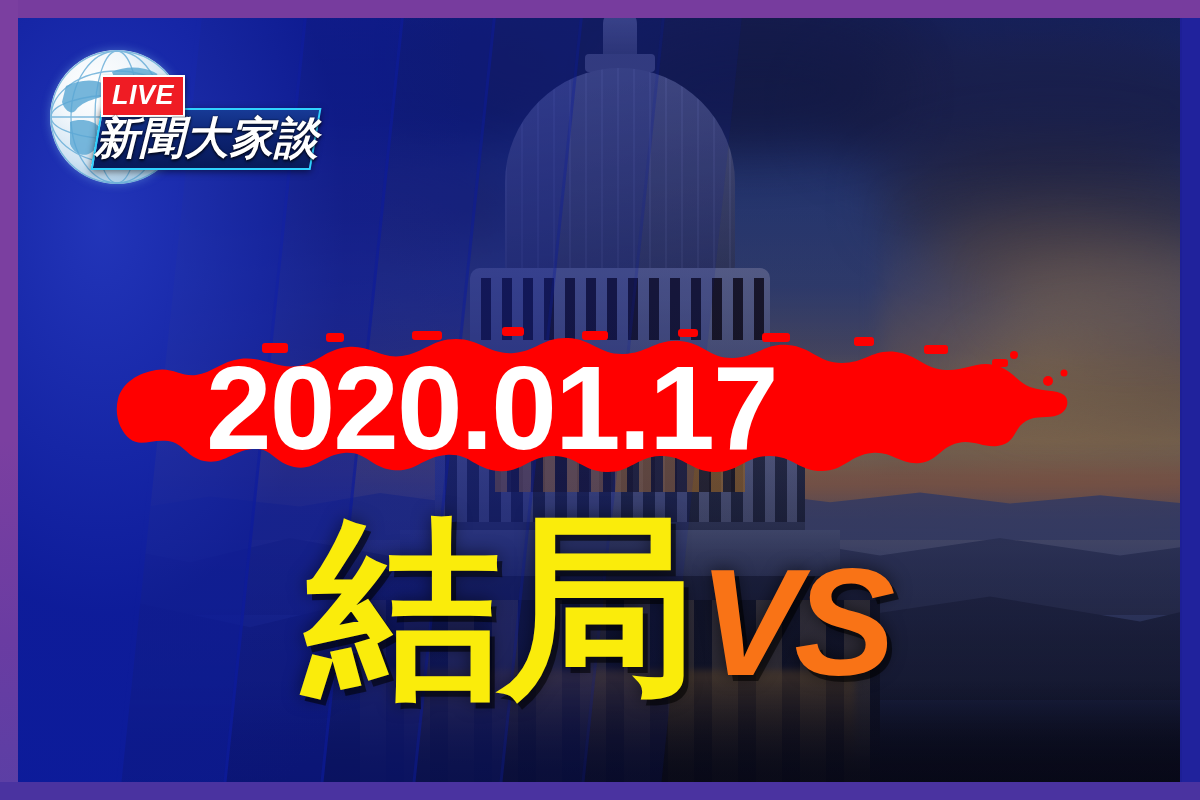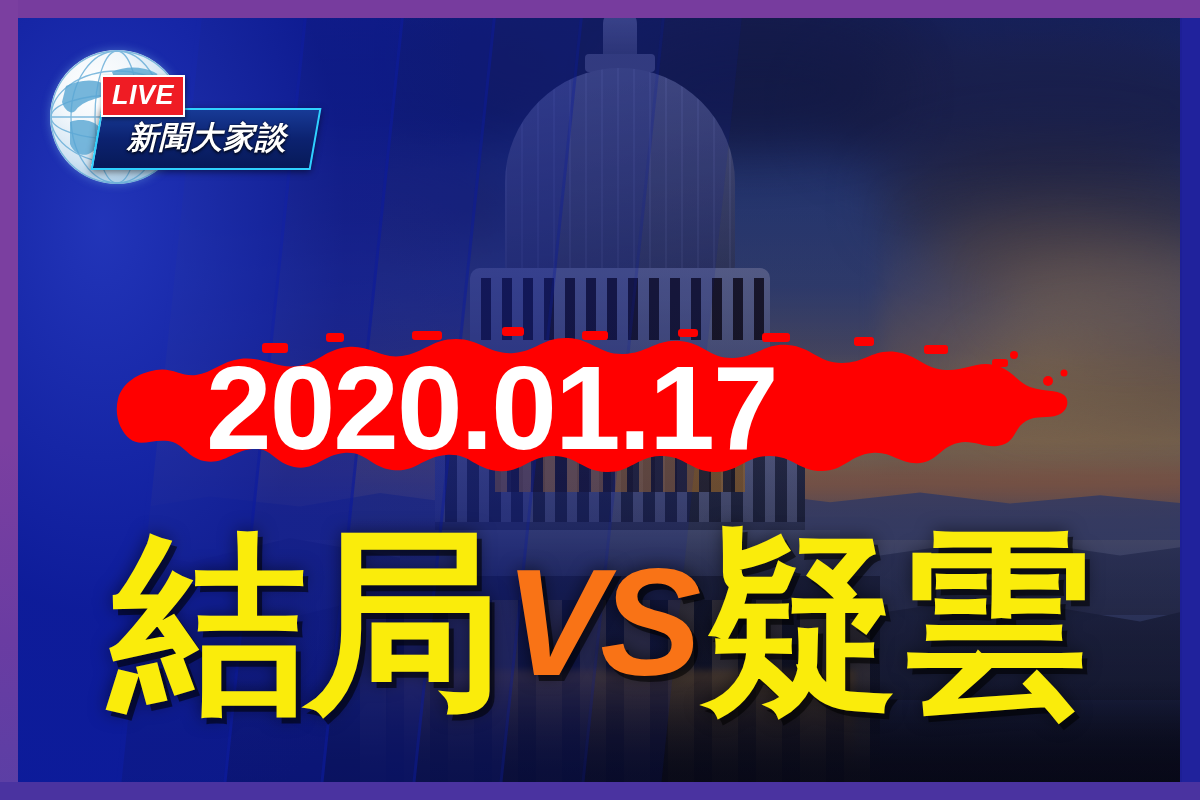--- a/index.html
+++ b/index.html
@@ -342,21 +342,21 @@
     z-index: 2;
   }
   .show-title {
     position: absolute;
     left: 56px; top: 70px;
     width: 210px; height: 48px;
     display: flex;
     align-items: center;
     justify-content: center;
     color: #ffffff;
-    font-size: 31px;
+    font-size: 44px;
     font-weight: 700;
     font-style: italic;
     letter-spacing: 1px;
     text-shadow: 0 2px 3px rgba(0,0,0,.65), 0 0 2px rgba(0,0,0,.8);
     z-index: 3;
     white-space: nowrap;
     text-align: right;
   }
 
   
@@ -394,20 +394,21 @@
     align-items: center;
     justify-content: center;
     z-index: 28;
     white-space: nowrap;
   }
   .hl-seg {
     font-size: 198px;
     font-weight: 700;
     line-height: 1;
     letter-spacing: -4px;
+    font-family: Liberation Mono, monospace;
   }
   .hl-left, .hl-right {
     color: #faec0b;
     text-shadow:
       5px 6px 0 rgba(0,0,0,.55),
       0 0 18px rgba(0,0,0,.55);
   }
   .hl-vs {
     color: #f97316;
     font-size: 152px;
@@ -548,21 +549,20 @@
         <rect x="96" y="52" width="30" height="6" rx="3"></rect>
       </g>
     </svg>
   </div>
 
   <div class="date-text">2020.01.17</div>
 
   <div class="headline">
     <span class="hl-seg hl-left">結局</span>
     <span class="hl-vs">VS</span>
-    <span class="hl-seg hl-right">疑雲</span>
   </div>
 
   <div class="frame-edge frame-right-wide"></div>
   <div class="frame-edge frame-right"></div>
   <div class="frame-edge frame-top"></div>
   <div class="frame-edge frame-left"></div>
   <div class="frame-edge frame-bottom"></div>
 
 </div>
 

